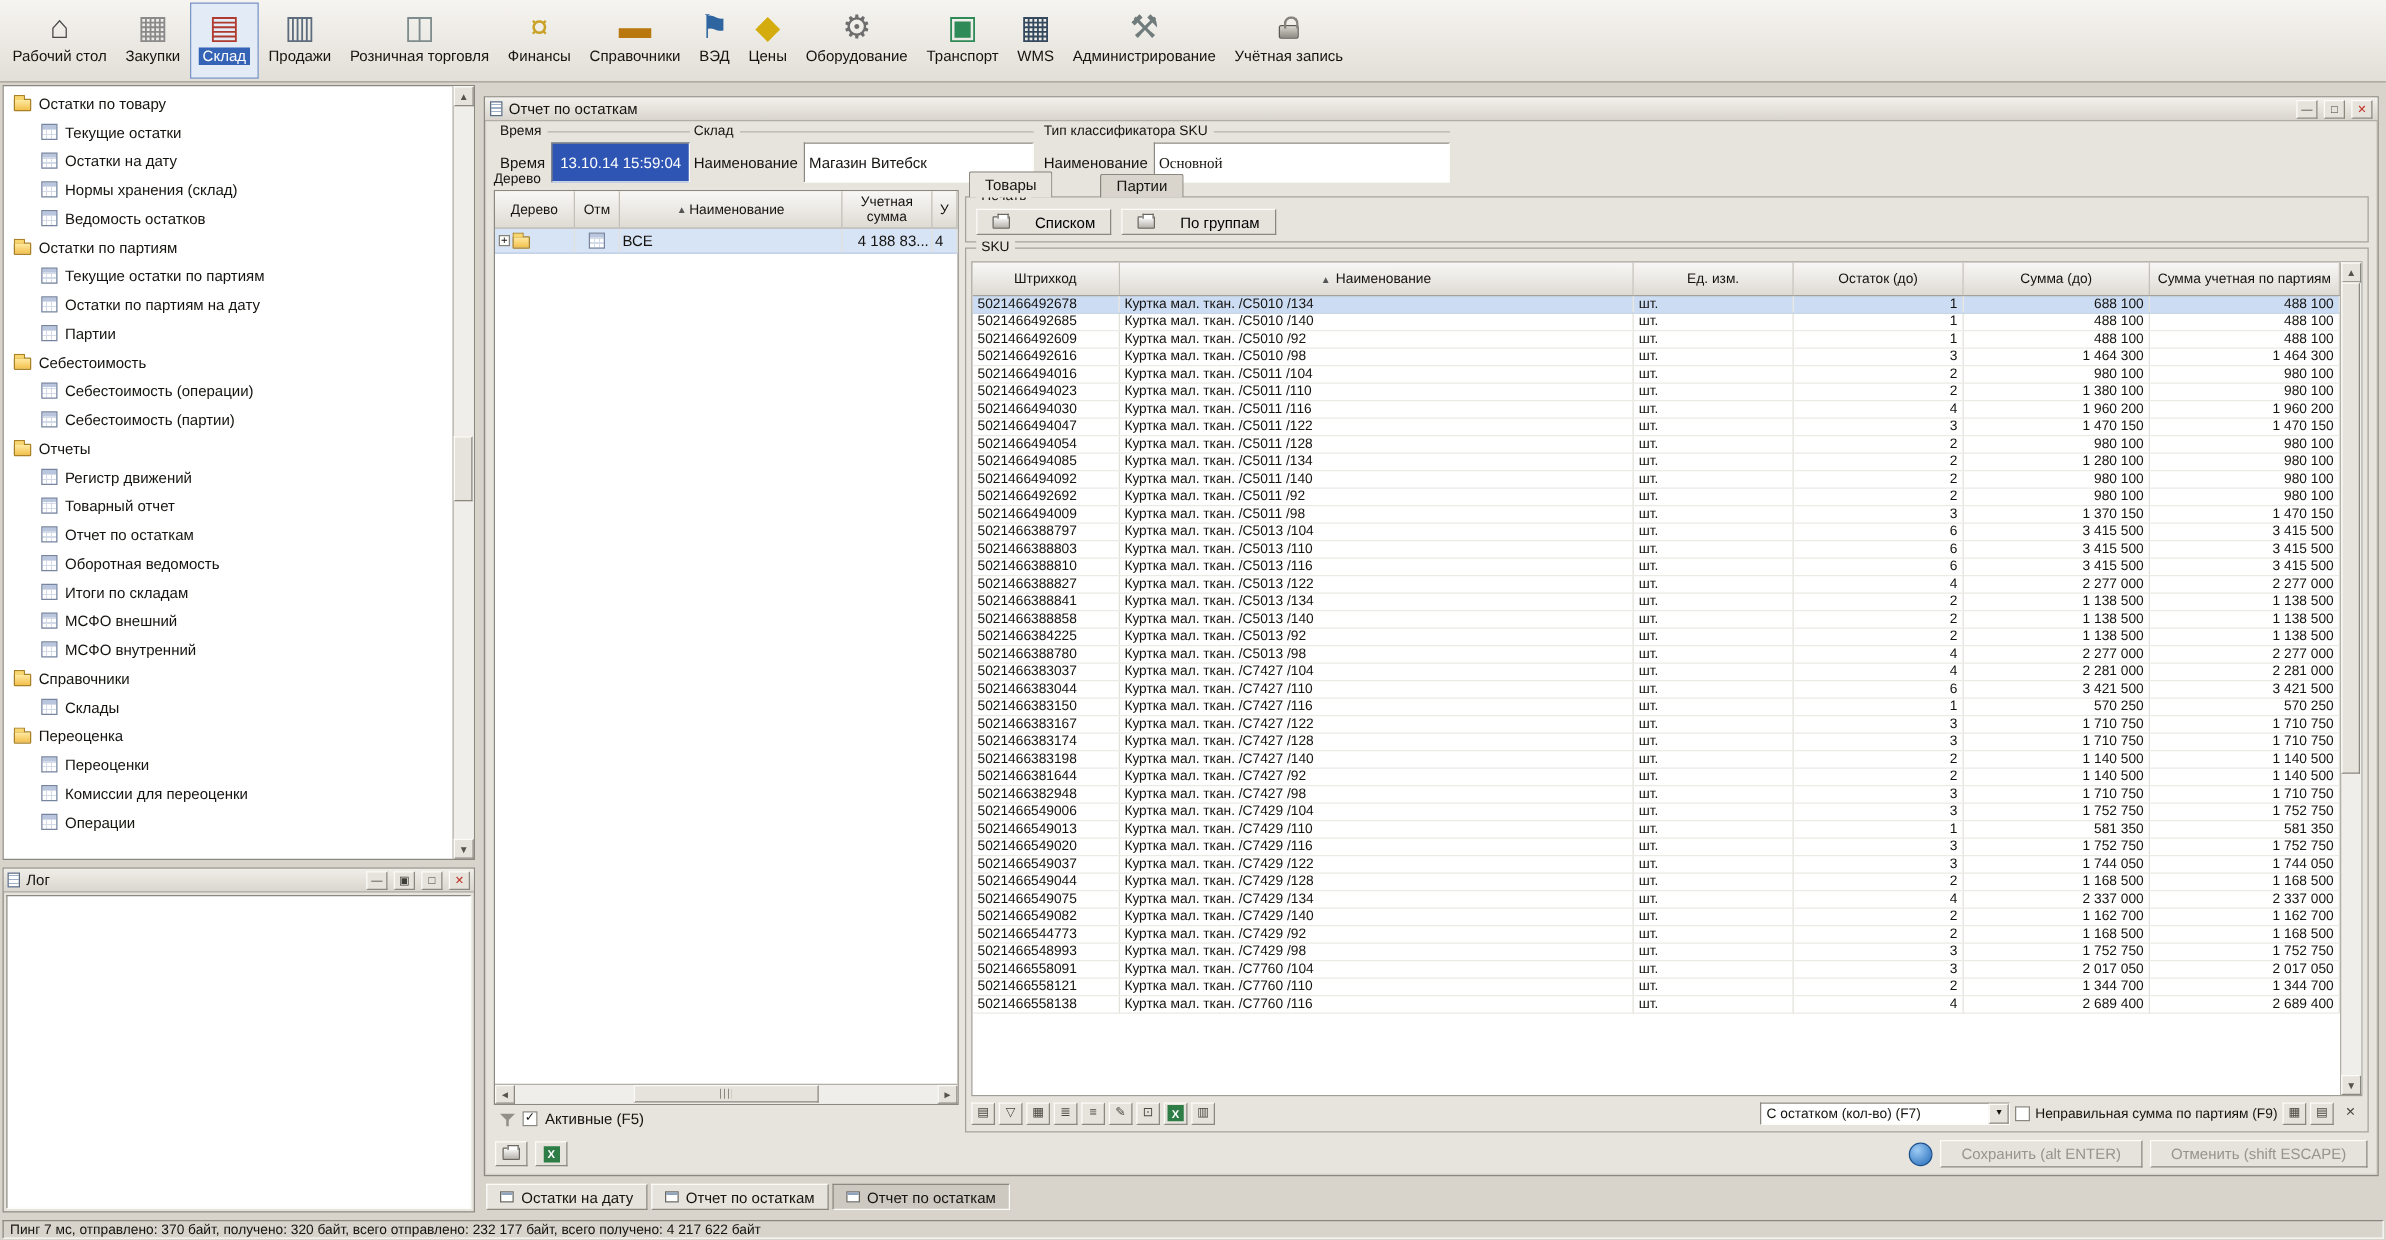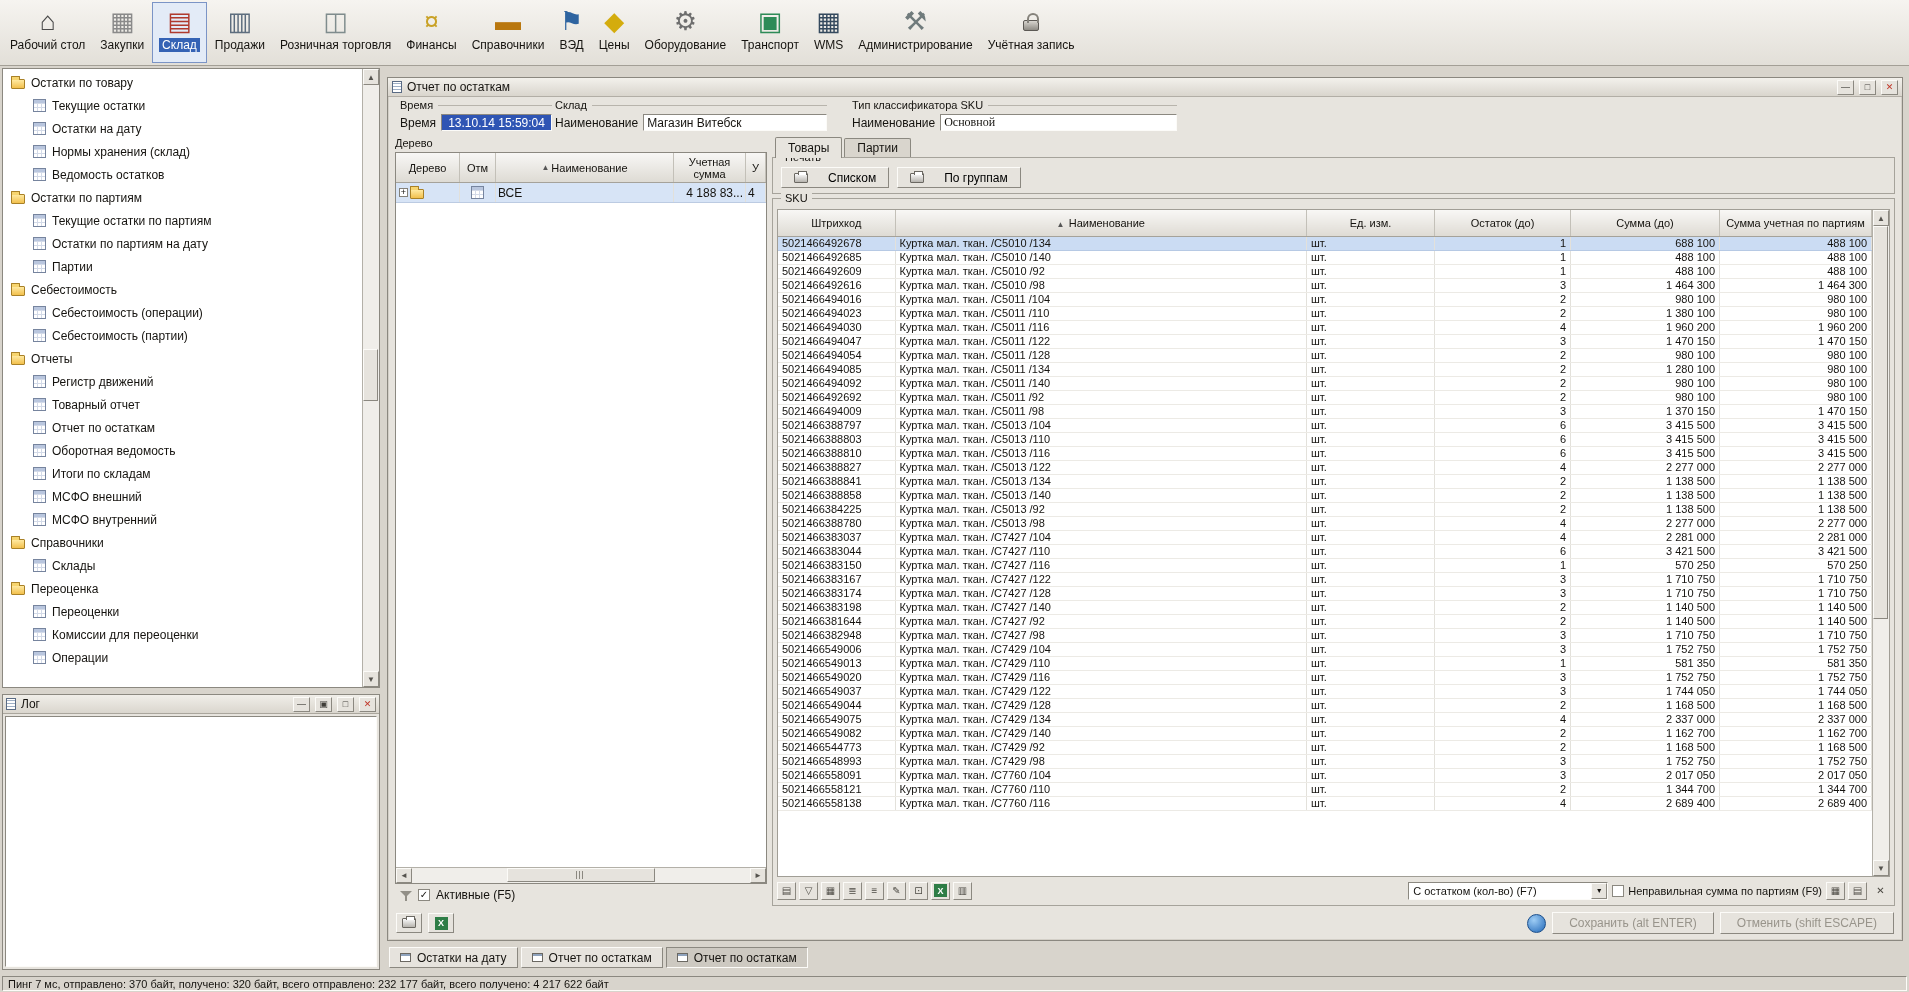--- a/index.html
+++ b/index.html
@@ -44,24 +44,24 @@
 
 #mdi{position:absolute;left:382px;top:66px;width:1527px;height:909px;}
 #report-window{position:absolute;left:5px;top:11px;width:1516px;height:864px;border:1px solid #8b8880;background:#e7e4de;display:flex;flex-direction:column;box-shadow:0 0 0 1px #d3cfc7 inset;}
 #win-titlebar{height:19px;flex:0 0 auto;background:linear-gradient(#f3f1ec,#d9d5cd);border-bottom:1px solid #b2aea6;display:flex;align-items:center;gap:5px;padding:0 4px;}
 #win-title{flex:1;}
 #fields{height:40px;flex:0 0 auto;position:relative;}
 .fgroup{position:absolute;top:2px;}
 .fgroup .gl{font-size:11px;display:flex;align-items:center;gap:5px;}
 .fgroup .gl .line{height:1px;background:#b8b4ac;flex:1;}
 .frow{display:flex;align-items:center;gap:5px;margin-top:3px;}
-.input{height:17px;background:#fff;border:1px solid;border-color:#8b8880 #fcfbf8 #fcfbf8 #8b8880;padding:0 3px;display:flex;align-items:center;white-space:nowrap;overflow:hidden;}
+.input{height:32px;background:#fff;border:1px solid;border-color:#8b8880 #fcfbf8 #fcfbf8 #8b8880;padding:0 3px;display:flex;align-items:center;white-space:nowrap;overflow:hidden;}
 #fg-time{left:12px;width:152px;}
 #fg-wh{left:167px;width:272px;}
-#fg-sku{left:447px;width:325px;margin-left:17px;}
+#fg-sku{left:447px;width:325px;}
 #time-input{width:112px;background:#2f55b4;color:#fff;justify-content:center;}
 #warehouse-input{width:190px;}
 #skutype-input{width:240px;font-family:Liberation Serif, serif;}
 
 #split{flex:1;min-height:0;display:flex;gap:5px;padding:0 7px;}
 #tree-pane{width:372px;flex:0 0 auto;display:flex;flex-direction:column;}
 #tree-label{height:15px;font-size:11px;}
 #tree-box{flex:1;min-height:0;background:#fff;border:1px solid #8b8880;display:flex;flex-direction:column;}
 #tree-head{height:30px;flex:0 0 auto;display:flex;background:linear-gradient(#f8f7f5,#dedbd4);border-bottom:1px solid #a5a29a;}
 #tree-head .th{border-right:1px solid #c3c0b8;display:flex;align-items:center;justify-content:center;text-align:center;font-size:11px;line-height:12px;padding:0 2px;}
@@ -80,21 +80,21 @@
 #tree-hthumb{position:absolute;left:28%;width:44%;top:0;height:14px;display:flex;align-items:center;justify-content:center;}
 #tree-hthumb::after{content:"";width:9px;height:8px;background:repeating-linear-gradient(90deg,#8b8880 0 1px,transparent 1px 3px);}
 #active-row{height:22px;flex:0 0 auto;display:flex;align-items:center;gap:6px;padding:0 5px;}
 .icon-funnel{position:relative;width:12px;height:11px;flex:0 0 auto;}
 .icon-funnel::before{content:"";position:absolute;left:0;top:1px;border-left:6px solid transparent;border-right:6px solid transparent;border-top:6px solid #928f87;}
 .icon-funnel::after{content:"";position:absolute;left:5px;top:6px;width:2px;height:5px;background:#928f87;}
 .cb{width:12px;height:12px;background:#fff;border:1px solid #8b8880;display:flex;align-items:center;justify-content:center;font-size:10px;line-height:1;flex:0 0 auto;}
 .cb.checked::before{content:"✓";}
 
 #right-pane{flex:1;min-width:0;display:flex;flex-direction:column;}
-#tabs-row{height:21px;flex:0 0 auto;display:flex;align-items:center;padding-left:3px;position:relative;z-index:2;}
+#tabs-row{height:21px;flex:0 0 auto;display:flex;align-items:flex-end;padding-left:3px;position:relative;z-index:2;gap:36px;}
 .tab{height:19px;display:flex;align-items:center;padding:0 12px;border:1px solid #8b8880;border-bottom:none;background:#d9d5cd;margin-right:2px;border-radius:2px 2px 0 0;}
 .tab.active{height:21px;background:#e7e4de;}
 .box{position:relative;border:1px solid #a6a39b;}
 .box-legend{position:absolute;top:-7px;left:8px;background:#e7e4de;padding:0 4px;font-size:11px;}
 #print-box{flex:0 0 auto;margin-top:-1px;padding:9px 8px 5px;}
 #print-buttons{display:flex;gap:8px;}
 .print-btn{height:21px;display:flex;align-items:center;gap:20px;padding:0 12px;}
 .icon-printer{position:relative;width:14px;height:10px;background:linear-gradient(#fafafa,#b7b4ae);border:1px solid #6b6862;border-radius:1px;flex:0 0 auto;}
 .icon-printer::before{content:"";position:absolute;left:3px;top:-3px;width:7px;height:3px;background:#fff;border:1px solid #6b6862;border-bottom:none;}
 #sku-box{flex:1;min-height:0;margin-top:4px;padding:10px 4px 4px;display:flex;flex-direction:column;}

